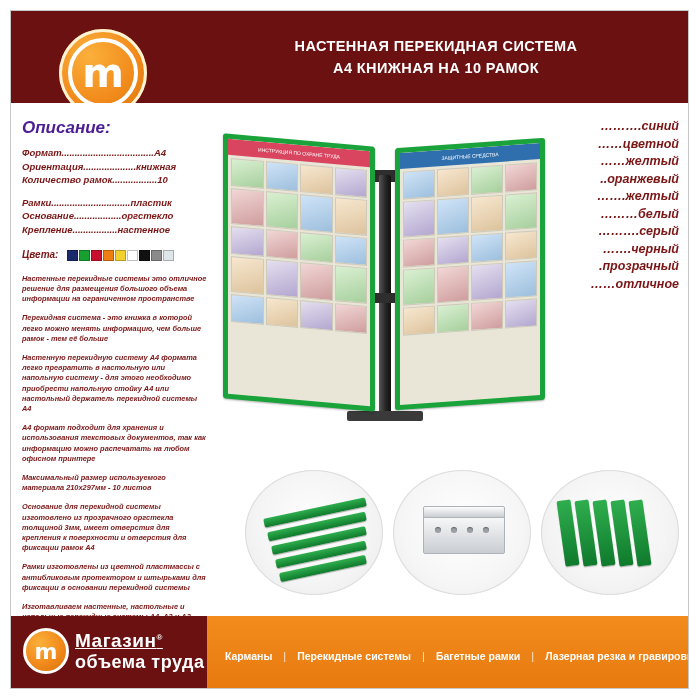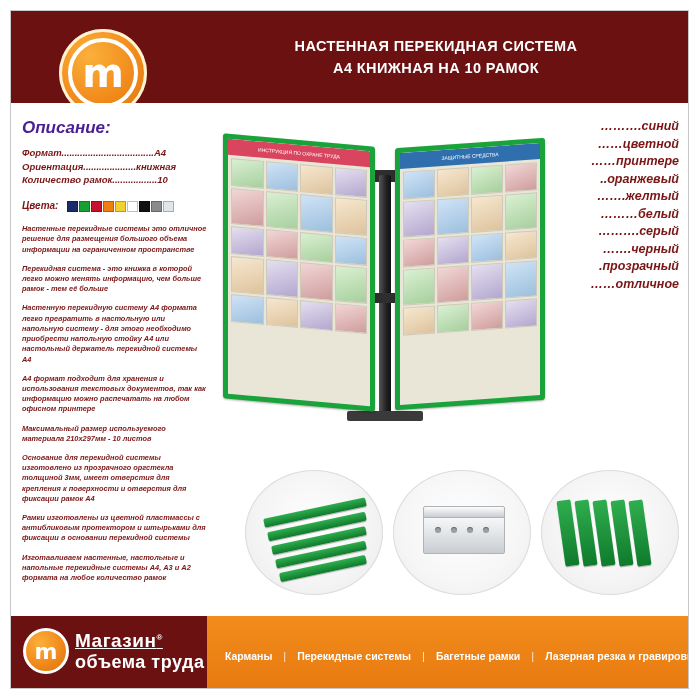--- a/index.html
+++ b/index.html
@@ -265,20 +265,25 @@
 
   <div class="left-col">
     <div class="opisanie">Описание:</div>
 
     <div class="spec-block">
       <div class="spec-row">Формат...................................А4</div>
       <div class="spec-row">Ориентация....................книжная</div>
       <div class="spec-row">Количество рамок.................10</div>
     </div>
 
+    <div class="spec-block">
+      <div class="spec-row">Рамки..............................пластик</div>
+      <div class="spec-row">Основание..................оргстекло</div>
+      <div class="spec-row">Крепление.................настенное</div>
+    </div>
 
     <div>
       <span class="colors-label">Цвета:</span>
       <span class="swatches" id="swatches"><span class="sw" style="background: rgb(26, 42, 108);"></span><span class="sw" style="background: rgb(23, 160, 47);"></span><span class="sw" style="background: rgb(200, 16, 46);"></span><span class="sw" style="background: rgb(240, 127, 19);"></span><span class="sw" style="background: rgb(242, 209, 46);"></span><span class="sw" style="background: rgb(255, 255, 255);"></span><span class="sw" style="background: rgb(17, 17, 17);"></span><span class="sw" style="background: rgb(138, 138, 138);"></span><span class="sw" style="background: rgb(223, 230, 233);"></span></span>
     </div>
 
     <div class="desc" id="desc-paragraphs">
         <p>Настенные перекидные системы это отличное решение для размещения большого объема информации на ограниченном пространстве</p>
         <p>Перекидная система - это книжка в которой легко можно менять информацию, чем больше рамок - тем её больше</p>
         <p>Настенную перекидную систему А4 формата легко превратить в настольную или напольную систему - для этого необходимо приобрести напольную стойку А4 или настольный держатель перекидной системы А4</p>
@@ -286,21 +291,21 @@
         <p>Максимальный размер используемого материала 210х297мм - 10 листов</p>
         <p>Основание для перекидной системы изготовлено из прозрачного оргстекла толщиной 3мм, имеет отверстия для крепления к поверхности и отверстия для фиксации рамок А4</p>
         <p>Рамки изготовлены из цветной пластмассы с антибликовым протектором и штырьками для фиксации в основании перекидной системы</p>
         <p>Изготавливаем настенные, настольные и напольные перекидные системы А4, А3 и А2 формата на любое количество рамок</p>
       </div>
   </div>
 
   <div class="right-col" id="right-colors">
       <div>……….синий</div>
       <div>……цветной</div>
-      <div>……принтере</div>
+      <div>……желтый</div>
       <div>..оранжевый</div>
       <div>…….желтый</div>
       <div>………белый</div>
       <div>……….серый</div>
       <div>…….черный</div>
       <div>.прозрачный</div>
       <div>……отличное</div>
     </div>
 
   <div class="stage">

